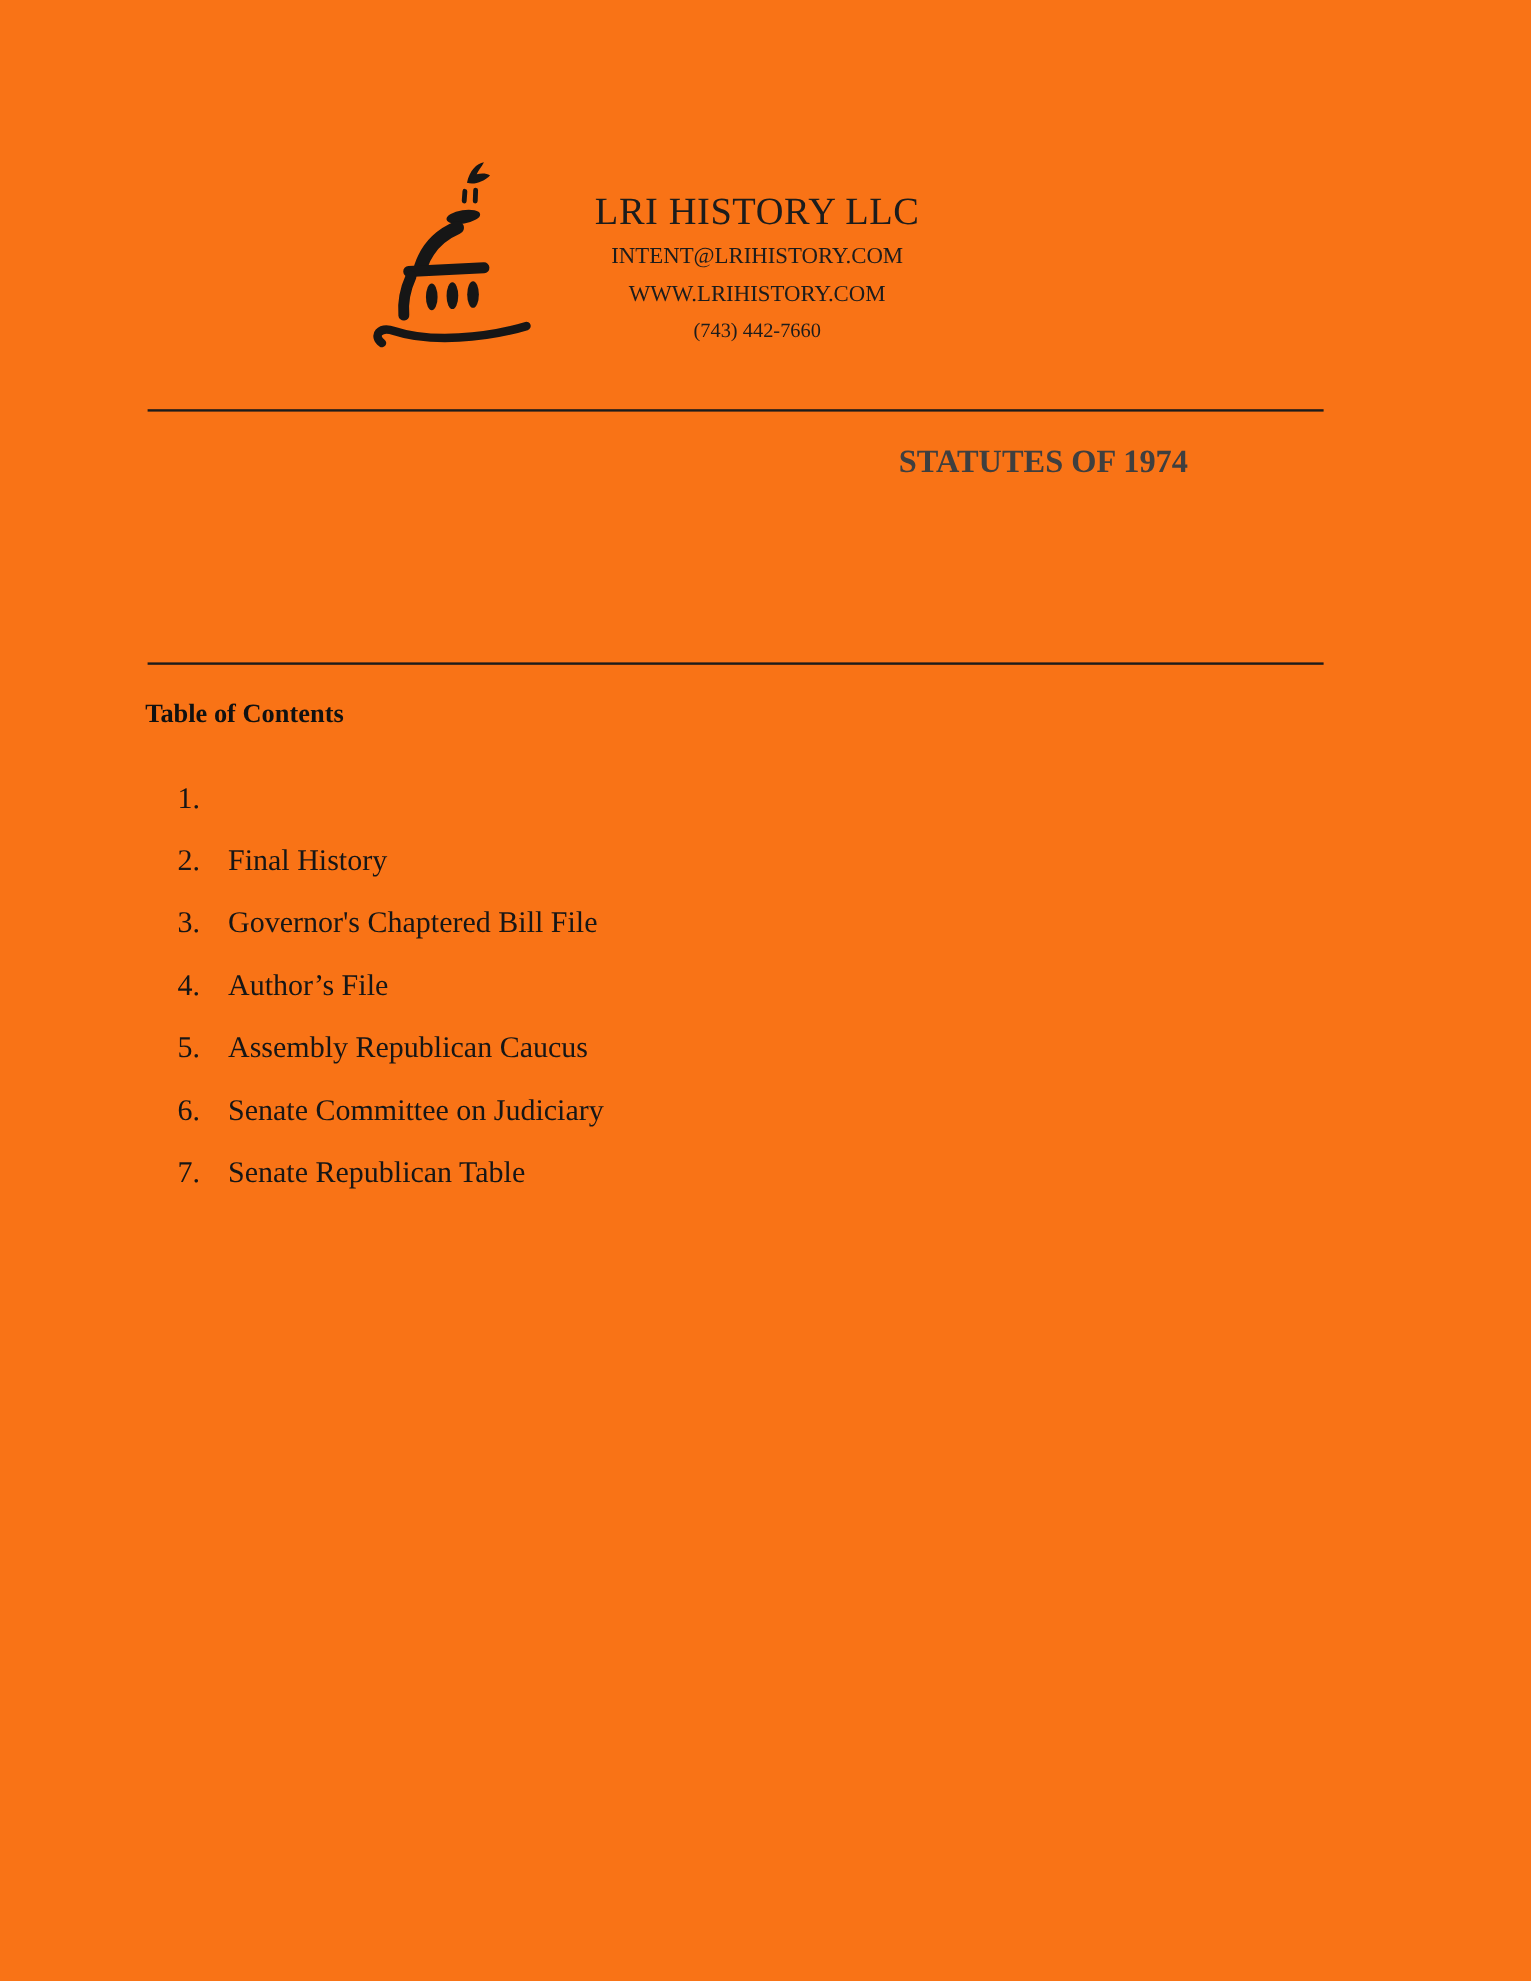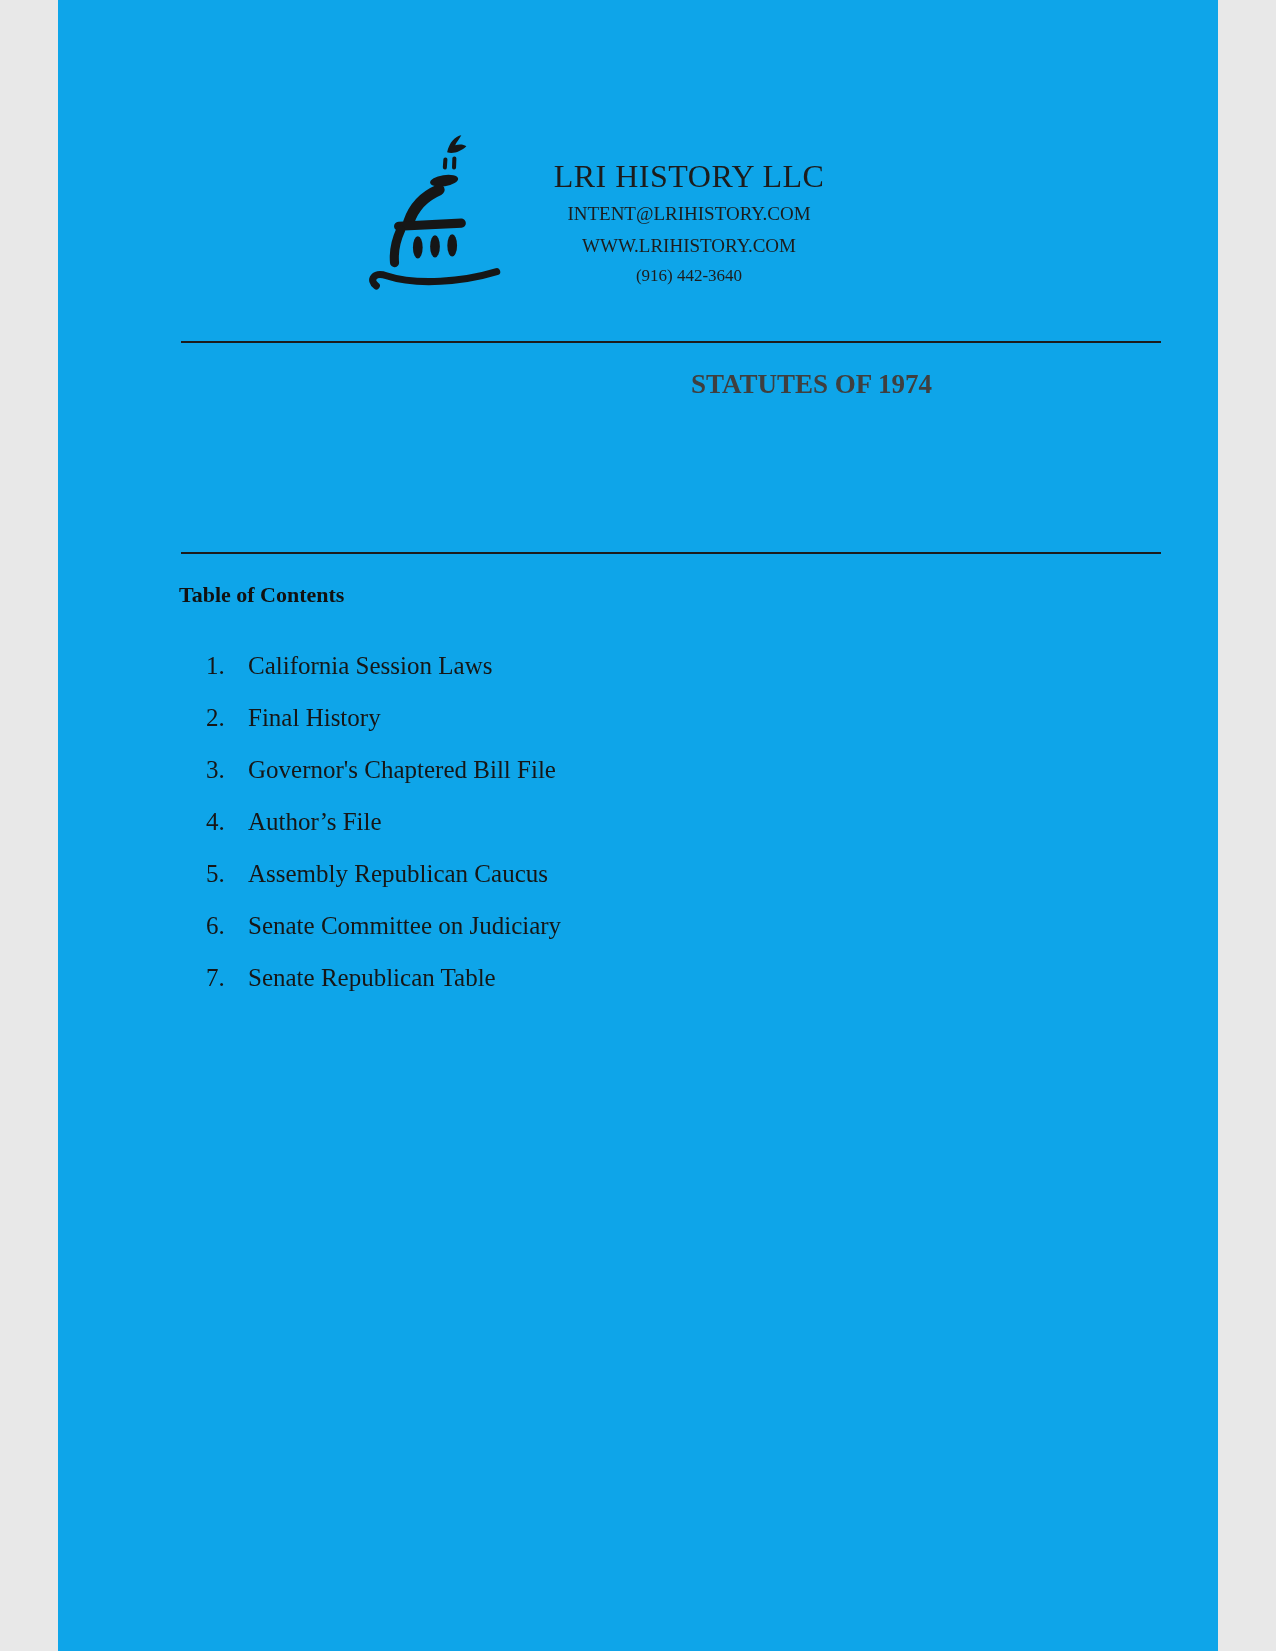--- a/index.html
+++ b/index.html
@@ -1,22 +1,22 @@
 <!DOCTYPE html>
 <html><head>
 <meta charset="utf-8">
 <style>
   * { margin: 0; padding: 0; box-sizing: border-box; }
   html, body { background: #e8e8e8; }
   .page {
     position: relative;
-    width: 1160px;
+    width: 1276px;
     height: 1651px;
     margin: 0 auto;
-    background: #0ea5e9;
+    background: #f97316;
     font-family: "Liberation Serif", serif;
     color: #1a1a1a;
     overflow: hidden;
   }
 
   
   .logo {
     position: absolute;
     left: 296px;
     top: 124px;
@@ -126,37 +126,36 @@
         <ellipse cx="80" cy="121" rx="4.8" ry="11"></ellipse>
         <ellipse cx="97" cy="120" rx="4.8" ry="11"></ellipse>
       </g>
     </svg>
   </div>
 
   <div class="header-text">
     <div class="company-name">LRI HISTORY LLC</div>
     <div class="contact-line">INTENT@LRIHISTORY.COM</div>
     <div class="contact-line">WWW.LRIHISTORY.COM</div>
-    <div class="contact-line phone">(916) 442-3640</div>
+    <div class="contact-line phone">(743) 442-7660</div>
   </div>
 
   <div class="rule rule-top"></div>
 
   <div class="title-block">
     <div class="title-line">STATUTES OF 1974</div>
   </div>
 
   <div class="rule rule-bottom"></div>
 
   <h1 class="toc-heading">Table of Contents</h1>
 
   <ol class="toc-list">
     <li class="toc-item">
       <span class="toc-number">1.</span>
-      <span class="toc-label">California Session Laws</span>
     </li>
 
     <li class="toc-item">
       <span class="toc-number">2.</span>
       <span class="toc-label">Final History</span>
     </li>
 
     <li class="toc-item">
       <span class="toc-number">3.</span>
       <span class="toc-label">Governor's Chaptered Bill File</span>

